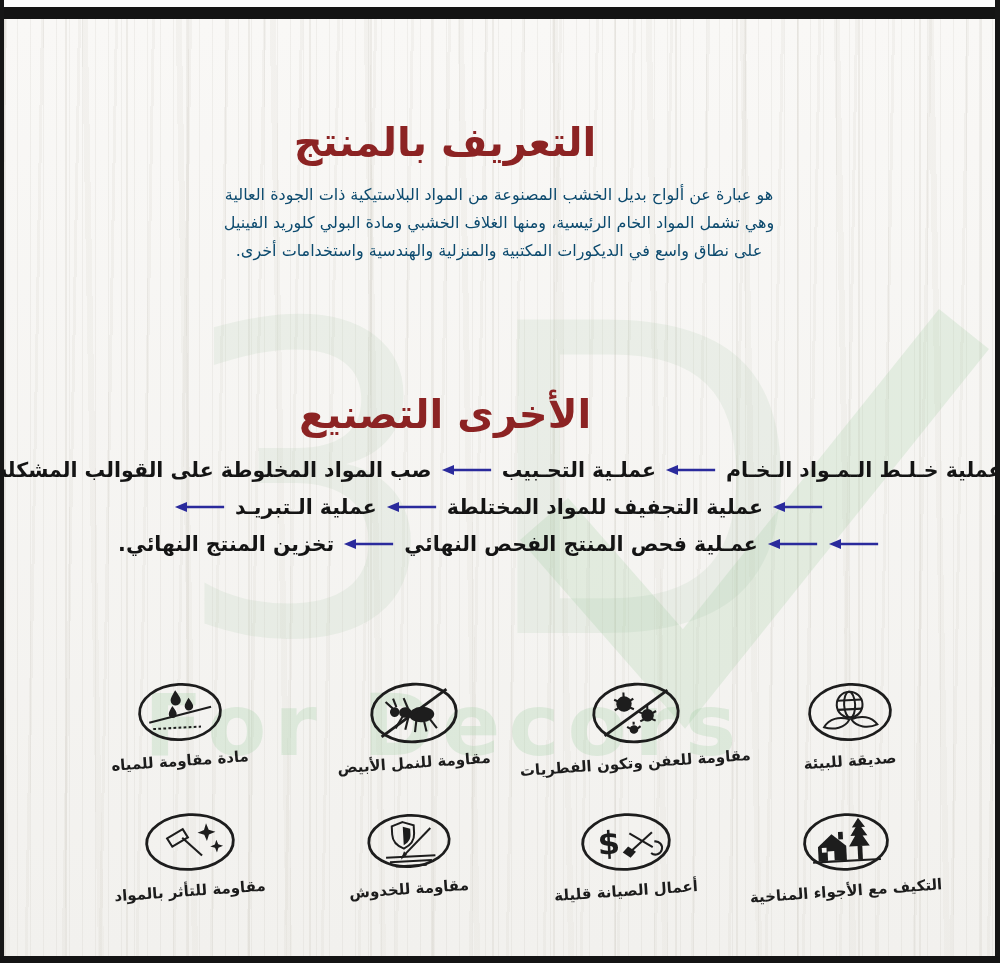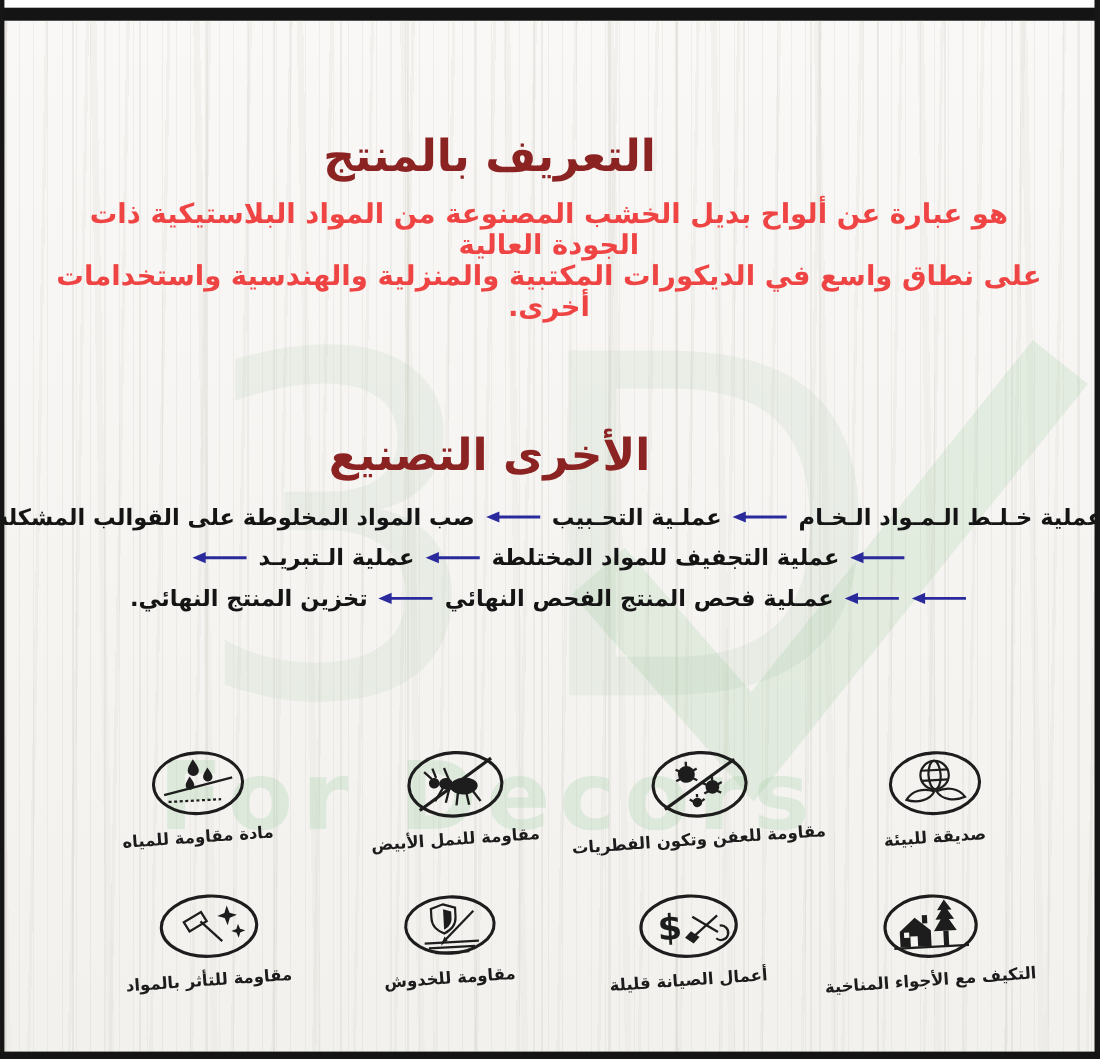--- a/index.html
+++ b/index.html
@@ -38,21 +38,21 @@
     color:rgba(156,203,160,.26);
   }
   
   .content{position:absolute;top:19px;left:4px;width:882px;height:937px;}
   .sec-title{
     position:absolute;width:100%;text-align:center;
     font-size:40px;font-weight:bold;color:#8c2323;
   }
   .para{
     position:absolute;top:162px;left:35px;width:920px;
-    text-align:center;font-size:25px;font-weight:bold;color:#ef4444;
+    text-align:center;font-size:16px;font-weight:normal;color:#0c4a6e;
     line-height:28px;direction:rtl;
   }
   .flow{
     position:absolute;top:432px;left:20px;width:950px;direction:rtl;
   }
   .flow-line{
     display:flex;flex-direction:row;align-items:center;justify-content:center;
     gap:9px;height:37px;
     font-size:20.5px;font-weight:bold;color:#141414;white-space:nowrap;
   }
@@ -84,20 +84,21 @@
   </svg>
   <div class="wm-brand">For Decors</div>
 </div>
 
 <div class="content">
 
   <div class="sec-title" style="top:100px;" dir="rtl">التعريف بالمنتج</div>
 
   <div class="para">
     <div>هو عبارة عن ألواح بديل الخشب المصنوعة من المواد البلاستيكية ذات الجودة العالية</div>
+    <div>وهي تشمل المواد الخام الرئيسية، ومنها الغلاف الخشبي ومادة البولي كلوريد الفينيل</div>
     <div>على نطاق واسع في الديكورات المكتبية والمنزلية والهندسية واستخدامات أخرى.</div>
   </div>
 
   <div class="sec-title" style="top:372px;" dir="rtl">الأخرى التصنيع</div>
 
   <div class="flow">
 
     <div class="flow-line">
       <span>عملية خـلـط الـمـواد الـخـام</span>
       <svg class="arrow-svg" width="52" height="14" viewBox="0 0 56 14">

